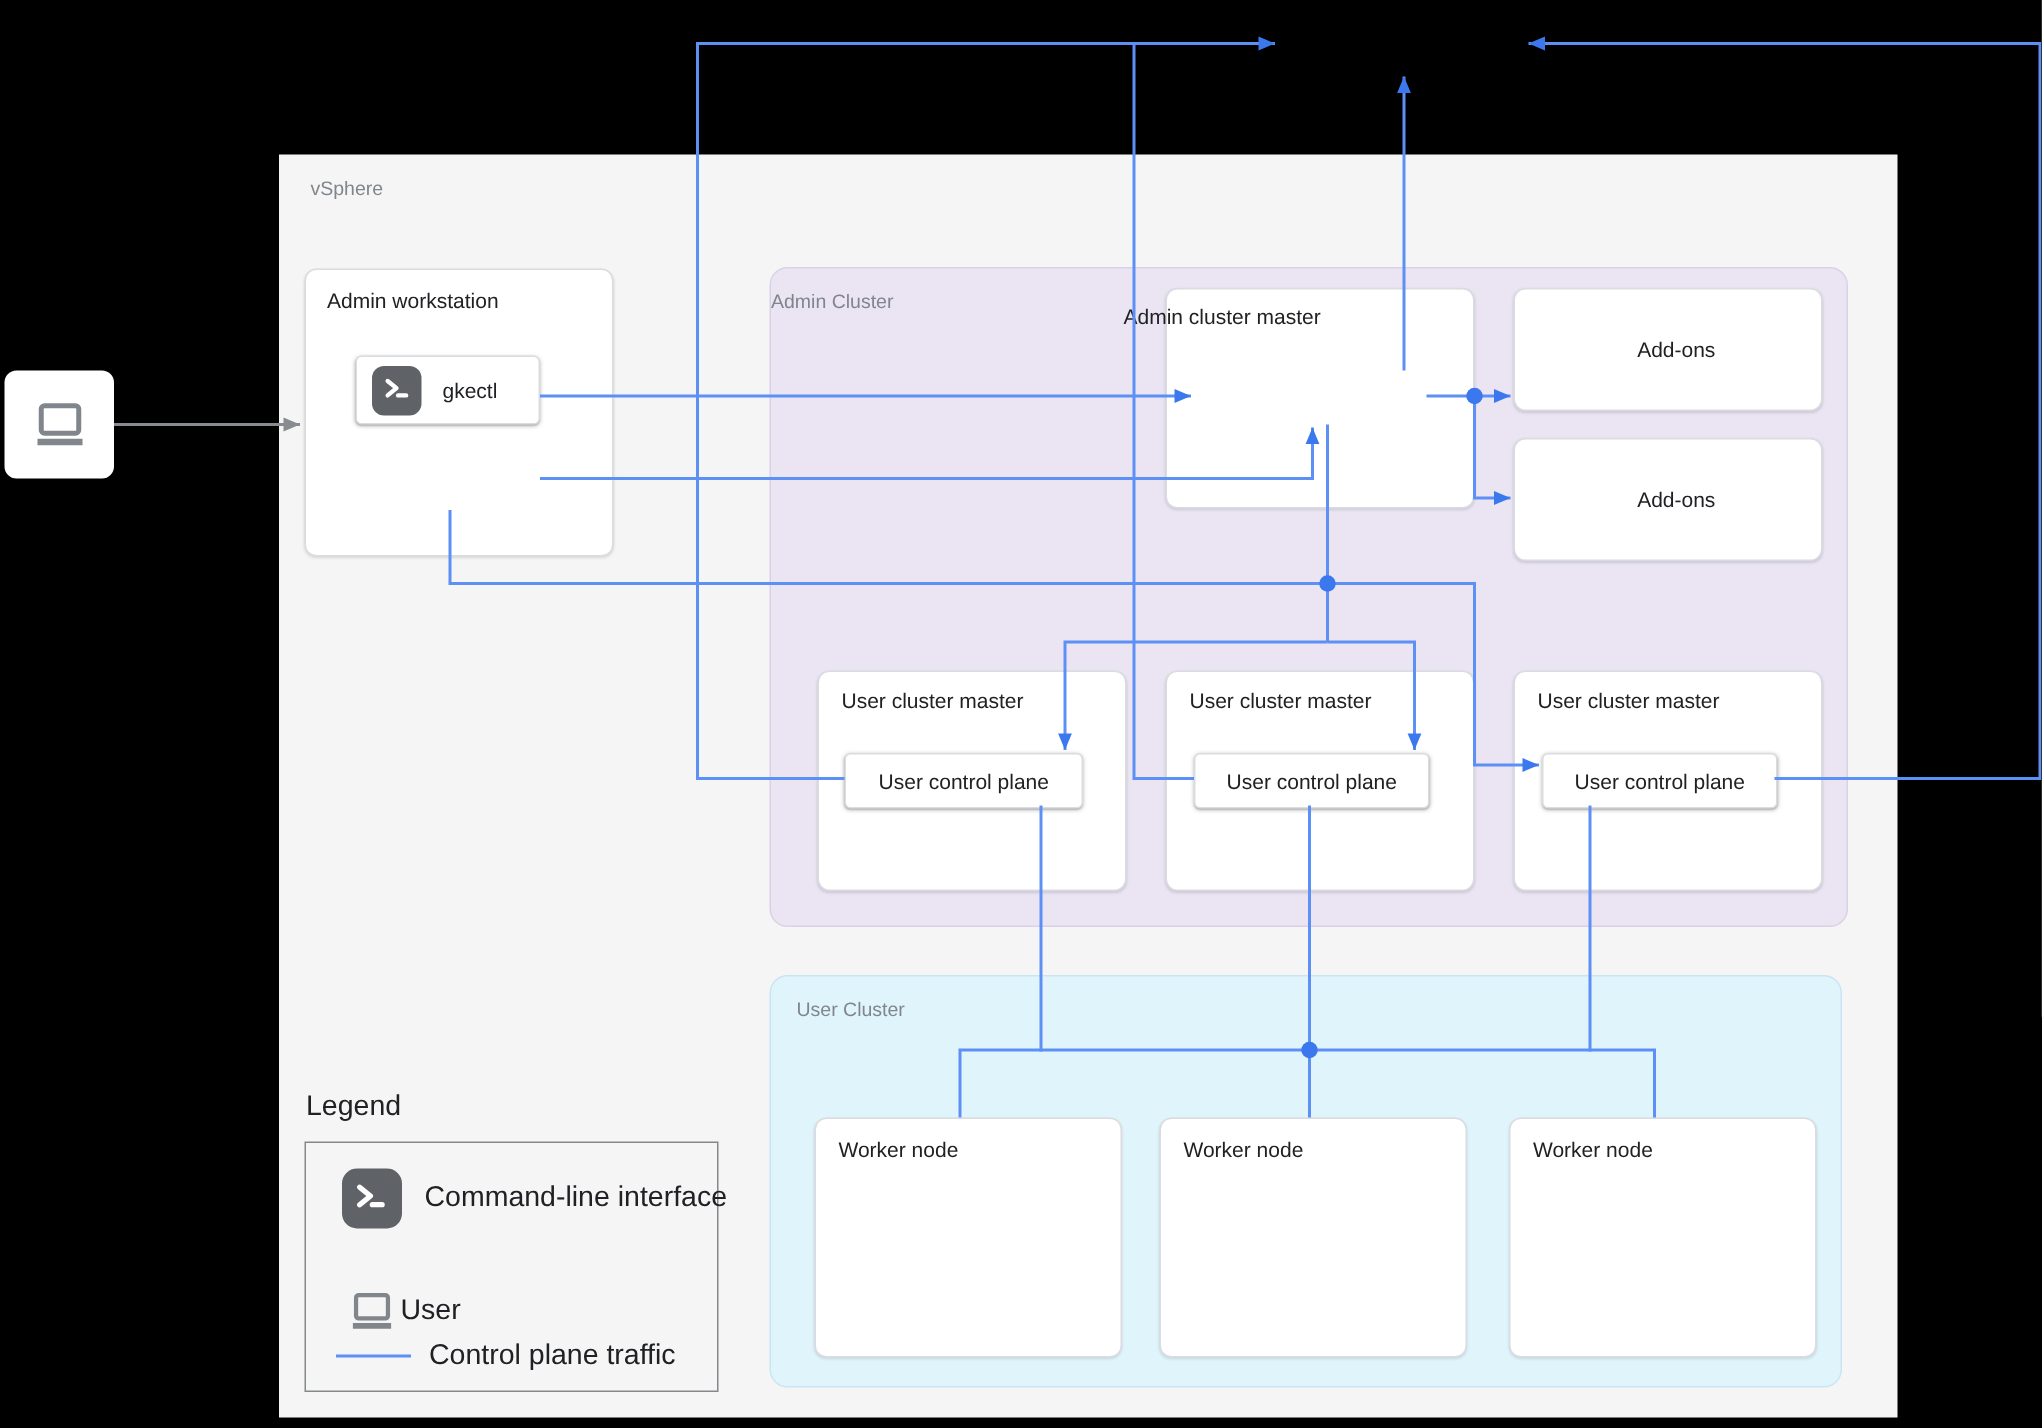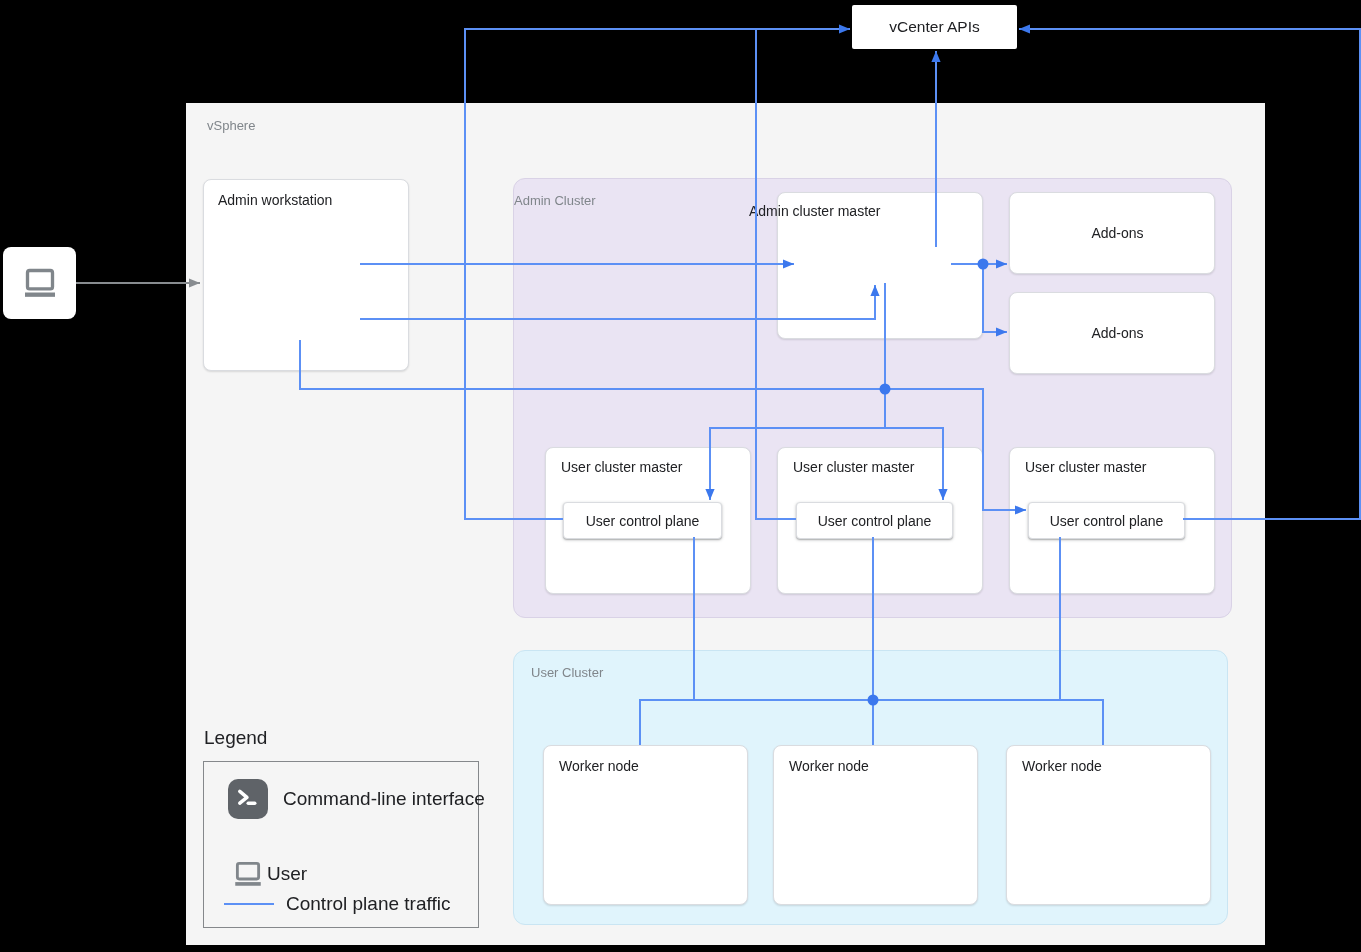--- a/index.html
+++ b/index.html
@@ -31,36 +31,42 @@
   .legend-title{font-size:19px;color:var(--text-dark,#202124);}
 </style>
 </head>
 <body>
 
 <div id="stage">
 
   <div class="abs panel" style="left:186px;top:103px;width:1079px;height:842px;"></div>
   <div class="abs cluster-label" style="left:207px;top:118px;">vSphere</div>
 
-  <div class="abs vcenter" style="left:852px;top:5px;width:165px;height:44px;">
-    <span>vCenter APIs</span>
-  </div>
 
   <div class="abs" style="left:3px;top:247px;width:73px;height:72px;background:#fff;border-radius:8px;display:flex;align-items:center;justify-content:center;">
     <span class="laptop-icon" style="width:44px;height:40px;">
       <svg viewBox="0 0 24 24" fill="none">
         <rect x="4.5" y="4.5" width="15" height="11" rx="1.3" stroke="#80868b" stroke-width="2"></rect>
         <line x1="3" y1="19" x2="21" y2="19" stroke="#80868b" stroke-width="2.6"></line>
       </svg>
     </span>
   </div>
 
   <div class="abs card" style="left:203px;top:179px;width:193px;height:190px;"></div>
   <div class="card-title" style="left:218px;top:192px;">Admin workstation</div>
 
+  <div class="abs chip tool-chip" style="left:237px;top:237px;width:123px;height:46px;">
+    <span class="term-icon" style="width:33px;height:33px;">
+      <svg viewBox="0 0 24 24" fill="none">
+        <path d="M6 6.5 L11.5 11 L6 15.5" stroke="#fff" stroke-width="2.7" stroke-linecap="round" stroke-linejoin="round"></path>
+        <line x1="12.5" y1="15.5" x2="17.5" y2="15.5" stroke="#fff" stroke-width="2.7" stroke-linecap="round"></line>
+      </svg>
+    </span>
+    <span>gkectl</span>
+  </div>
 
 
   <div class="abs cluster" style="left:513px;top:178px;width:719px;height:440px;background:var(--admin-cluster-fill,#eae4f3);border:1px solid var(--admin-cluster-border,#d9d2e6);box-sizing:border-box;"></div>
   <div class="abs cluster-label" style="left:514px;top:193px;">Admin Cluster</div>
 
   <div class="abs card" style="left:777px;top:192px;width:193px;height:145px;"></div>
   <div class="card-title" style="left:749px;top:203px;">Admin cluster master</div>
 
   <div class="abs card centered" style="left:1009px;top:192px;width:193px;height:80px;">Add-ons</div>
   <div class="abs card centered" style="left:1009px;top:292px;width:193px;height:80px;">Add-ons</div>

